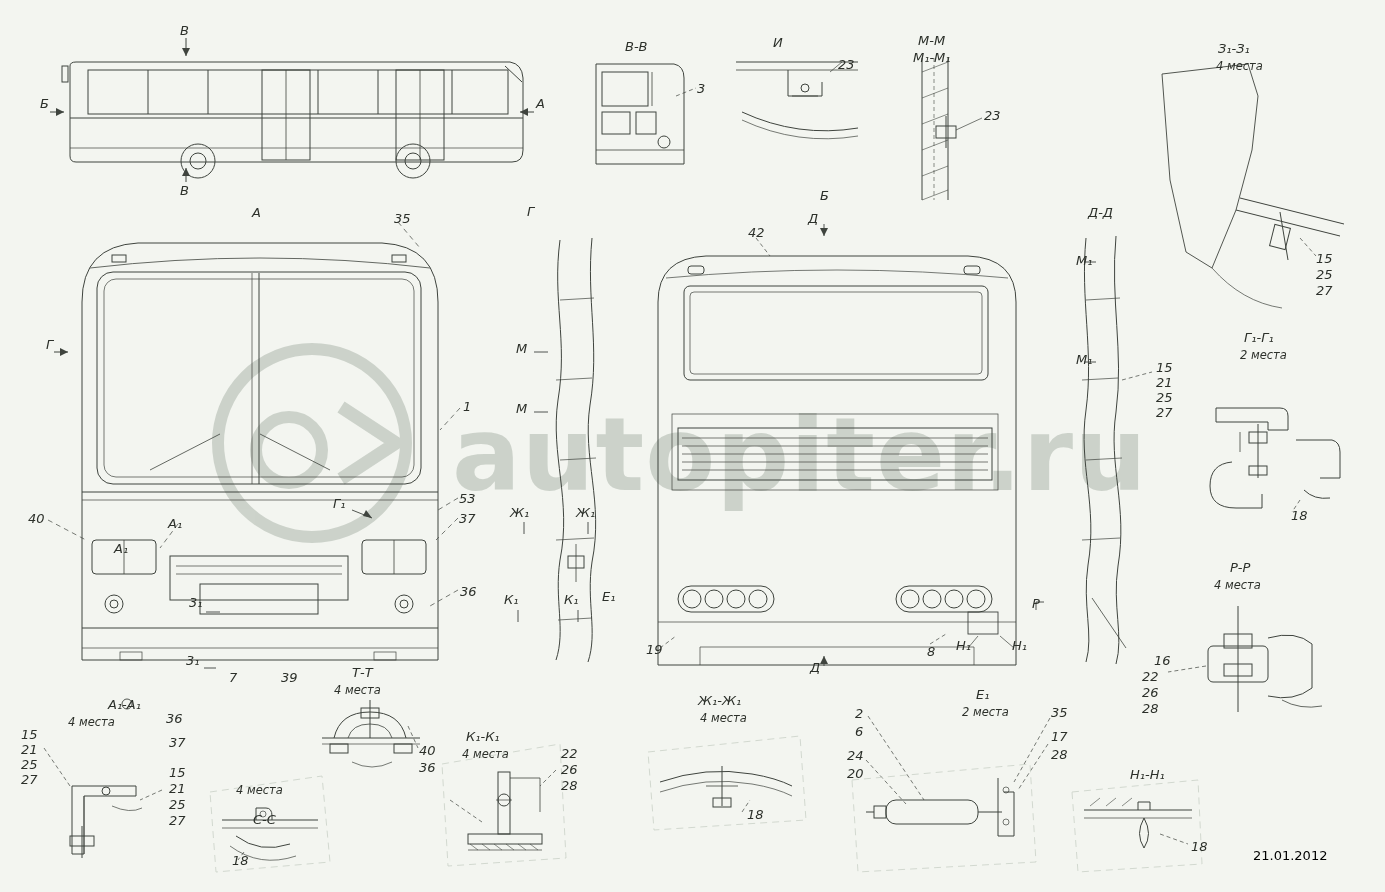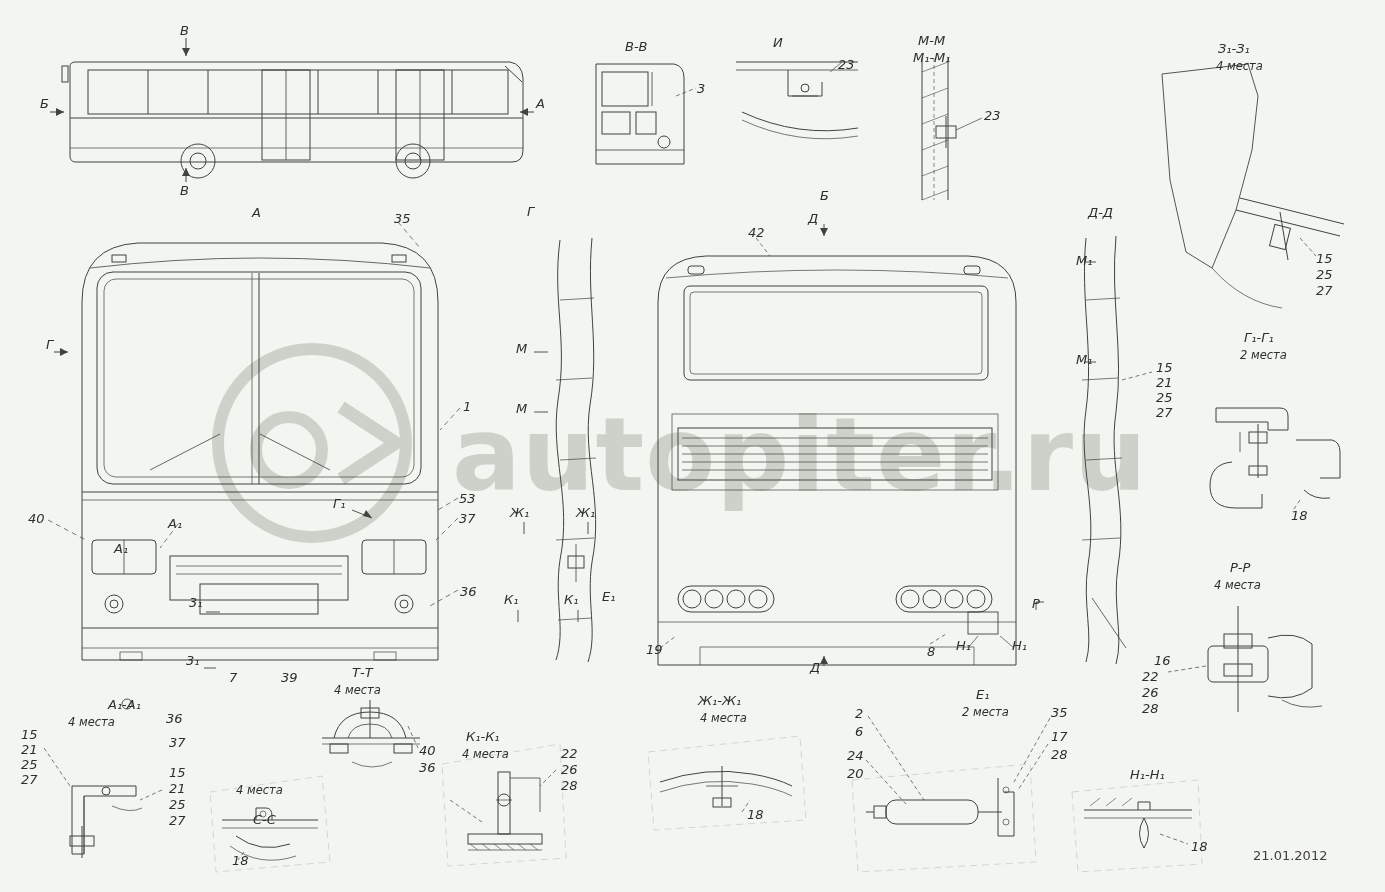--- a/index.html
+++ b/index.html
@@ -3,21 +3,21 @@
 <meta charset="utf-8">
 <style>
   html,body{margin:0;padding:0}
   body{background:#9aa09a}
   .canvas{position:relative;width:1385px;height:892px;background:#f3f5f0;overflow:hidden;
           font-family:"DejaVu Sans",sans-serif}
   .art{position:absolute;left:0;top:0}
   .labels{position:absolute;left:0;top:0;width:100%;height:100%}
   .callout{position:absolute;font-style:italic;font-size:13px;line-height:1.1;color:#2c302a;white-space:nowrap}
   .callout.small{font-size:11.5px}
-  .date{position:absolute;left:1253px;top:848px;font-size:13px;color:#404040}
+  .date{position:absolute;left:1253px;top:848px;font-size:13px;color:#000000}
 </style>
 </head>
 <body>
 
 <div class="canvas">
 
 <svg class="art" width="1385" height="892" viewBox="0 0 1385 892" fill="none" stroke="#3f443e" stroke-width="1">
 
   <g opacity="0.5">
     <circle cx="312" cy="443" r="94" stroke="#a7b1a6" stroke-width="12"></circle>

